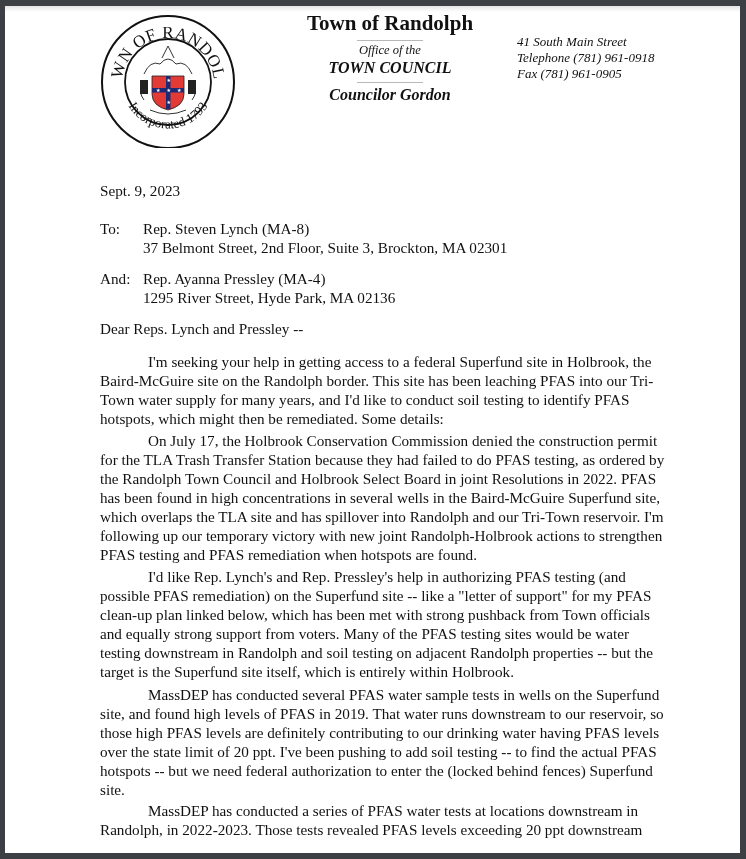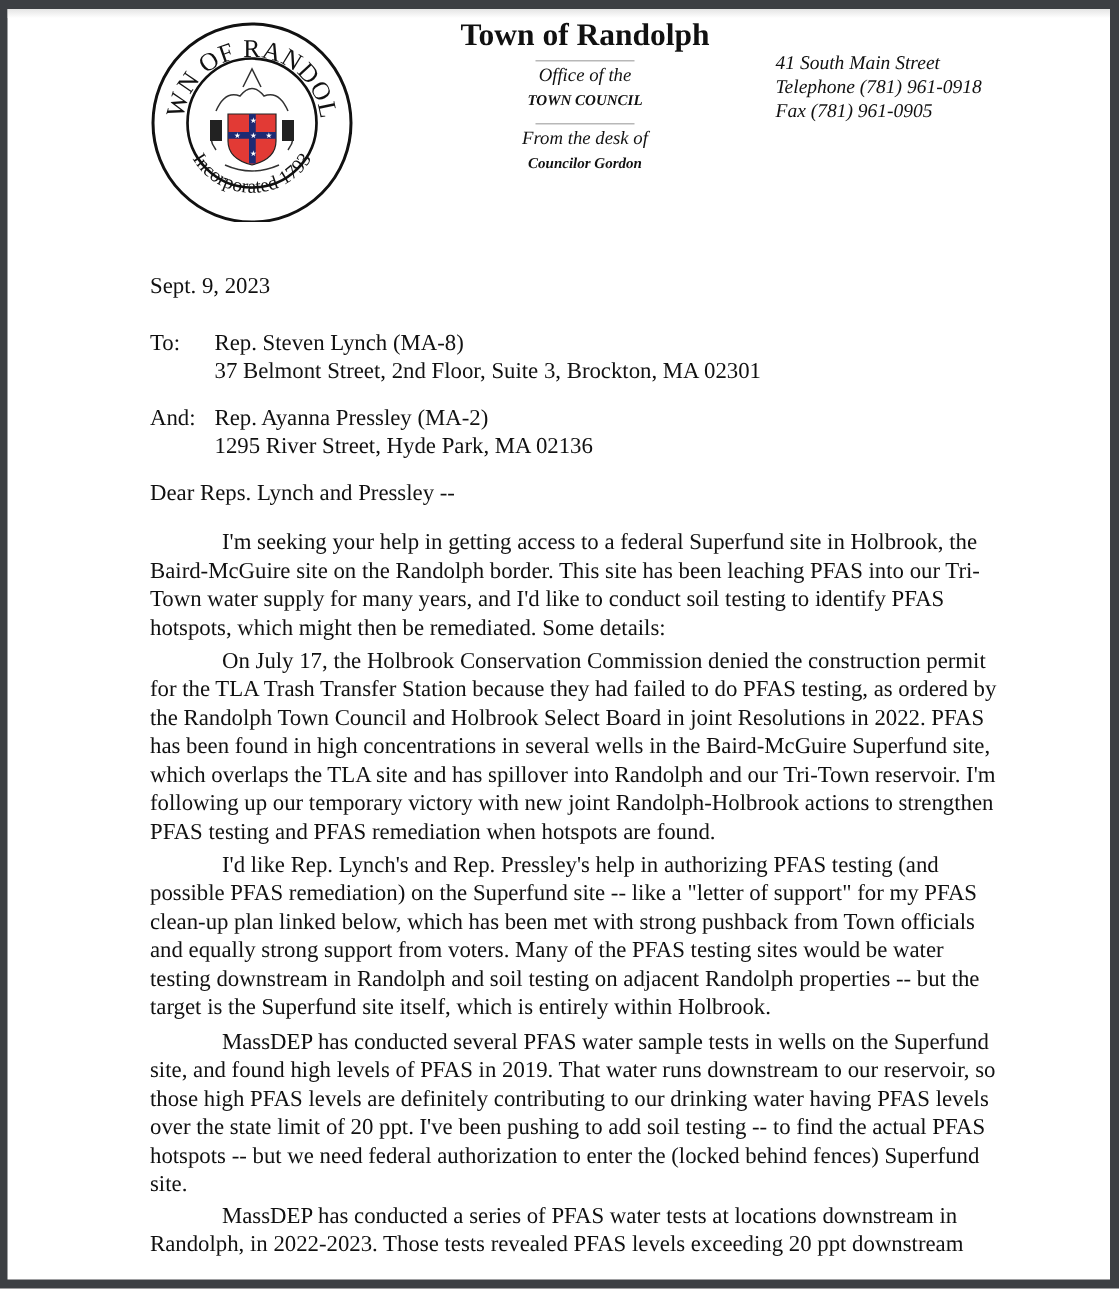--- a/index.html
+++ b/index.html
@@ -38,21 +38,21 @@
       font-size: 21px; font-weight: bold; line-height: 26px;
     }
     .center-head .rule {
       width: 66px; height: 1px; background: #b8b8b8;
       margin: 4px auto 2px auto;
     }
     .center-head .small-it {
       font-size: 12.5px; font-style: italic; line-height: 15px;
     }
     .center-head .big-it {
-      font-size: 10px; font-style: italic; font-weight: bold; line-height: 20px;
+      font-size: 16px; font-style: italic; font-weight: bold; line-height: 20px;
     }
     .right-head {
       position: absolute;
       left: 512px; top: 28px;
       width: 200px;
       text-align: left;
       font-style: italic;
       font-size: 13px;
       line-height: 16px;
     }
@@ -111,41 +111,40 @@
       </g>
     </svg>
   </div>
 
   <div class="center-head">
     <div class="town">Town of Randolph</div>
     <div class="rule"></div>
     <div class="small-it">Office of the</div>
     <div class="big-it">TOWN COUNCIL</div>
     <div class="rule"></div>
-    <div class="small-it">From the desk of</div>
     <div class="big-it">Councilor Gordon</div>
   </div>
 
   <div class="right-head">
     <div>41 South Main Street</div>
     <div>Telephone (781) 961-0918</div>
     <div>Fax (781) 961-0905</div>
   </div>
 
   <div class="body-text">
     <div class="line" style="top:175px">Sept. 9, 2023</div>
 
     <div>
       <div class="addr-label" style="top:213px">To:</div>
       <div class="addr-val" style="top:213px">Rep. Steven Lynch (MA-8)</div>
       <div class="addr-val" style="top:232px">37 Belmont Street, 2nd Floor, Suite 3, Brockton, MA 02301</div>
     </div>
     <div>
       <div class="addr-label" style="top:263px">And:</div>
-      <div class="addr-val" style="top:263px">Rep. Ayanna Pressley (MA-2)</div>
+      <div class="addr-val" style="top:263px">Rep. Ayanna Pressley (MA-4)</div>
       <div class="addr-val" style="top:282px">1295 River Street, Hyde Park, MA 02136</div>
     </div>
 
     <div class="line" style="top:313px">Dear Reps. Lynch and Pressley --</div>
 
     <div>
       <div class="line indent" style="top:346px">I'm seeking your help in getting access to a federal Superfund site in Holbrook, the</div>
       <div class="line" style="top:365px">Baird-McGuire site on the Randolph border. This site has been leaching PFAS into our Tri-</div>
       <div class="line" style="top:384px">Town water supply for many years, and I'd like to conduct soil testing to identify PFAS</div>
       <div class="line" style="top:403px">hotspots, which might then be remediated. Some details:</div>

